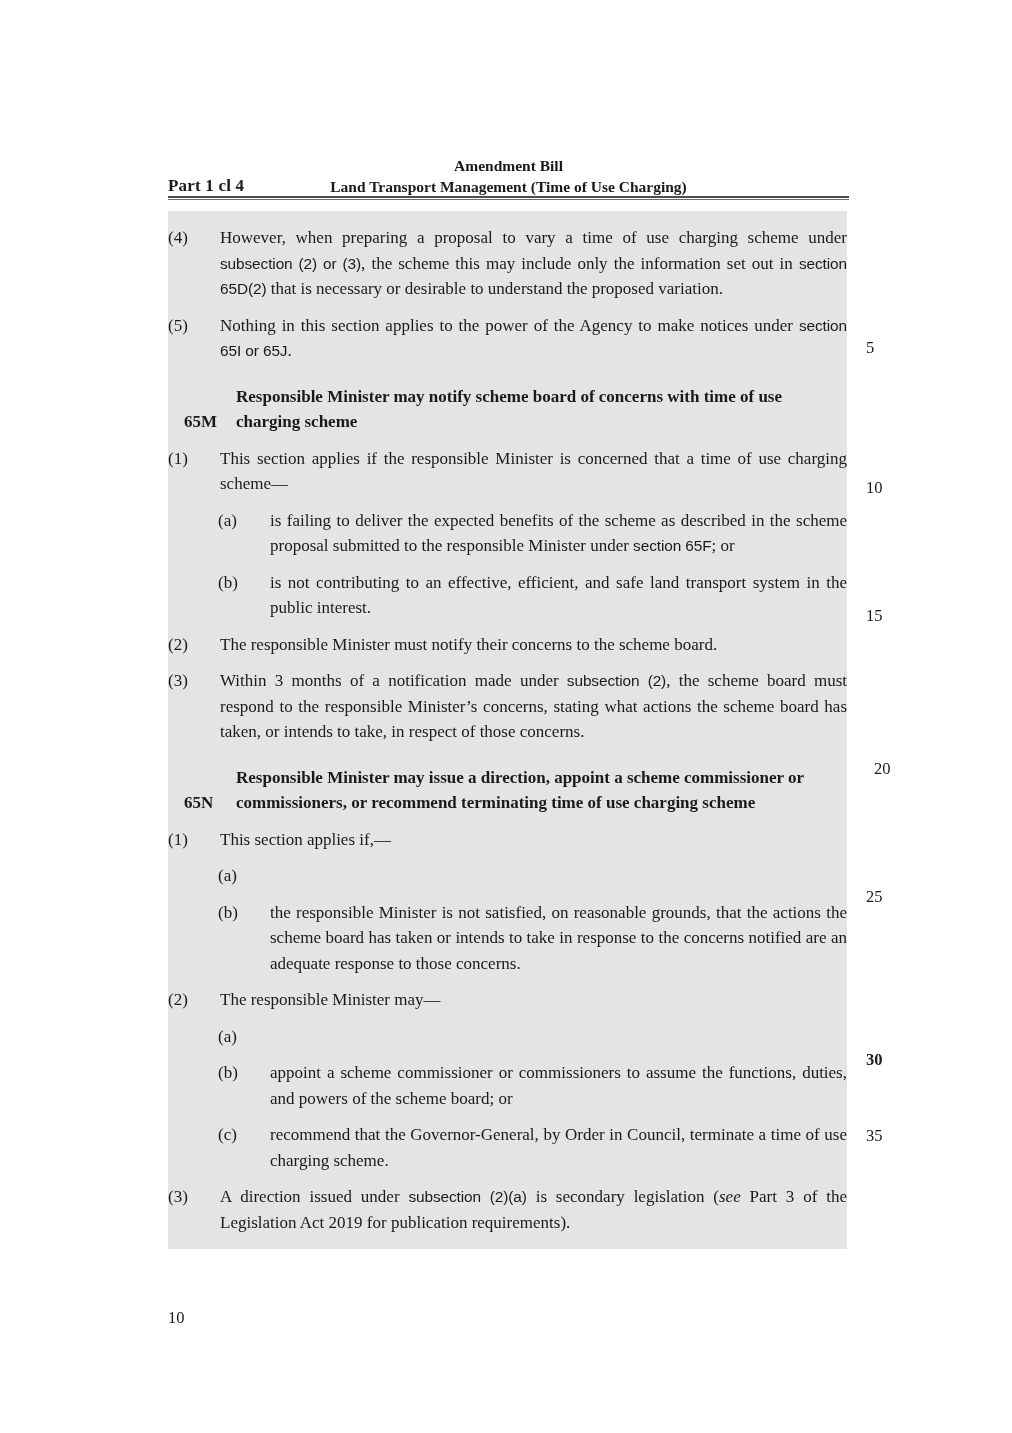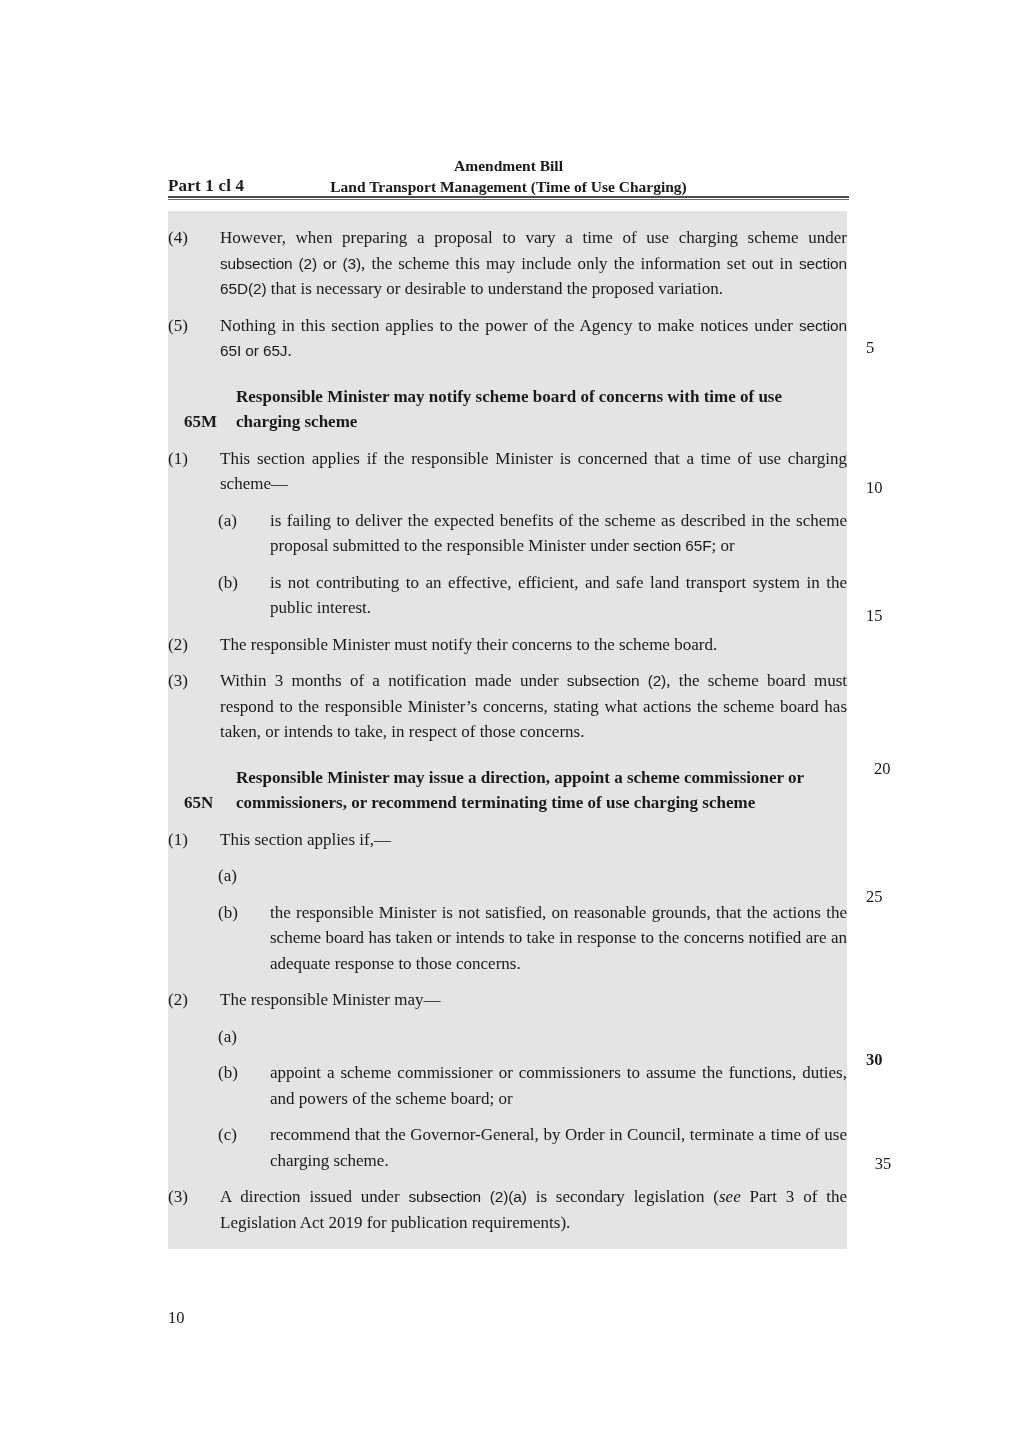--- a/index.html
+++ b/index.html
@@ -242,18 +242,18 @@
       </div>
     </div>
 
   <div class="linenums" id="line-numbers">
       <div class="linenum" style="top: 124px;">5</div>
       <div class="linenum" style="top: 264px;">10</div>
       <div class="linenum" style="top: 392px;">15</div>
       <div class="linenum" style="top: 545px; margin-left: 8px;">20</div>
       <div class="linenum" style="top: 673px;">25</div>
       <div class="linenum" style="top: 836px; font-weight: bold;">30</div>
-      <div class="linenum" style="top: 940px; text-align: center;">35</div>
+      <div class="linenum" style="top: 912px;">35</div>
     </div>
 
   <div class="folio">10</div>
 
 </div>
 
 </body></html>

